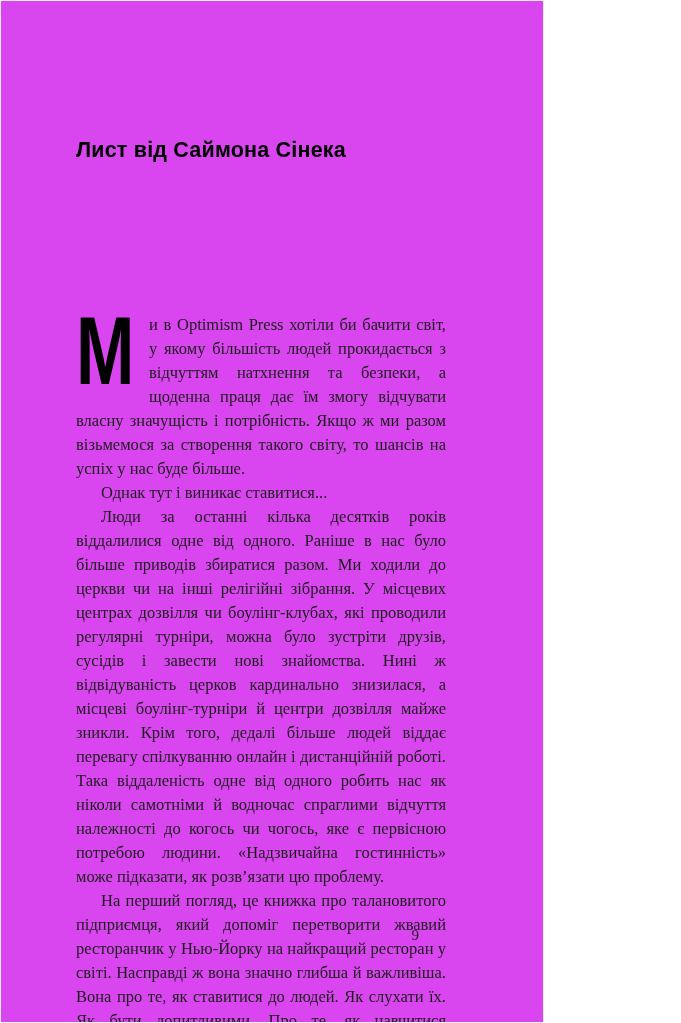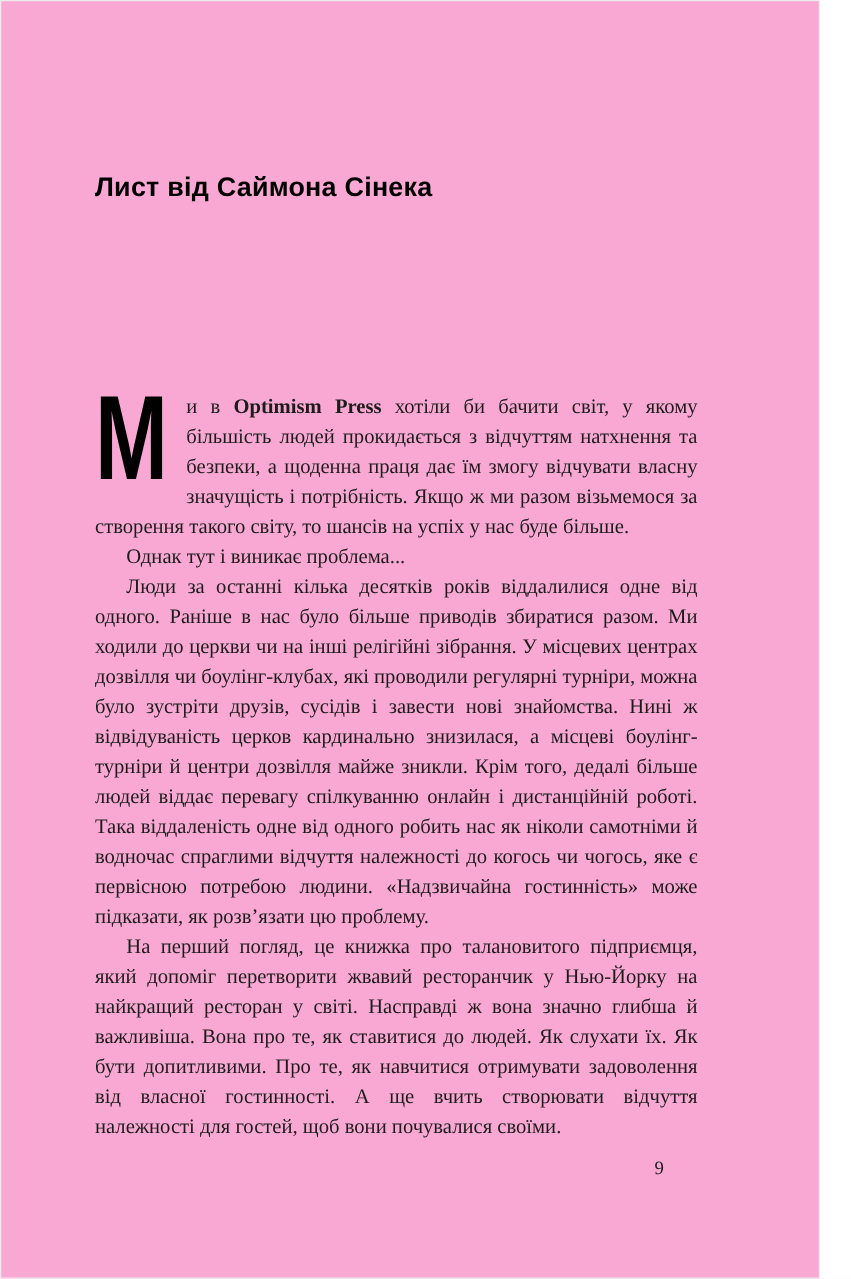--- a/index.html
+++ b/index.html
@@ -4,23 +4,23 @@
 <style>
   * { margin: 0; padding: 0; box-sizing: border-box; }
   html, body {
     background: #ffffff;
     font-family: "Liberation Serif", serif;
   }
   body { width: 681px; }
 
   .page {
     position: relative;
-    width: 656px;
+    width: 544px;
     height: 1023px;
-    background: #f9a8d4;
+    background: #d946ef;
     border: 1px solid #ececec;
     padding: 0 97px 0 75px;
     color: #1c1c1c;
     overflow: hidden;
   }
 
   .chapter-title {
     padding-top: 136px;
     font-family: "Liberation Sans", sans-serif;
     font-weight: 700;
@@ -36,21 +36,21 @@
     line-height: 24px;
     text-align: justify;
     hyphens: auto;
     -webkit-hyphens: auto;
   }
 
   .para { margin: 0; }
   .para.indent { text-indent: 25px; }
 
   .run { }
-  .run.bold { font-weight: 700; }
+  .run.bold { font-weight: 400; }
   .run.italic { }
 
   .dropcap {
     float: left;
     width: 60px;
     height: 72px;
     margin: 2px 13px 0 0;
     overflow: visible;
   }
   .dropcap-glyph {
@@ -79,21 +79,21 @@
 <main class="page">
 
   <h1 class="chapter-title">Лист від Саймона Сінека</h1>
 
   <section class="body-text">
 
     <p class="para"><span class="dropcap">
           <span class="dropcap-glyph">М</span>
         </span><span class="run">и в </span><span class="run bold">Optimism Press</span><span class="run"> хотіли би бачити світ, у якому більшість людей прокидається з відчуттям натхнення та безпеки, а щоденна праця дає їм змогу відчувати власну значущість і потрібність. Якщо ж ми </span><span class="run italic">разом</span><span class="run"> візьмемося за створення такого світу, то шансів на успіх у нас буде більше.</span></p>
 
-    <p class="para indent"><span class="run">Однак тут і виникає проблема...</span></p>
+    <p class="para indent"><span class="run">Однак тут і виникає ставитися...</span></p>
 
     <p class="para indent"><span class="run">Люди за останні кілька десятків років віддалилися одне від одного. Раніше в нас було більше приводів збиратися разом. Ми ходили до церкви чи на інші релігійні зібрання. У місцевих центрах дозвілля чи боулінг-клубах, які проводили регулярні турніри, можна було зустріти друзів, сусідів і завести нові знайомства. Нині ж відвідуваність церков кардинально знизилася, а місцеві боулінг-турніри й центри дозвілля майже зникли. Крім того, дедалі більше людей віддає перевагу спілкуванню онлайн і дистанційній роботі. Така віддаленість одне від одного робить нас як ніколи самотніми й водночас спраглими відчуття належності до когось чи чогось, яке є первісною потребою людини. </span><span class="run italic">«Надзвичайна гостинність»</span><span class="run"> може підказати, як розв’язати цю проблему.</span></p>
 
     <p class="para indent"><span class="run">На перший погляд, це книжка про талановитого підприємця, який допоміг перетворити жвавий ресторанчик у Нью-Йорку на найкращий ресторан у світі. Насправді ж вона значно глибша й важливіша. Вона про те, як ставитися до людей. Як слухати їх. Як бути допитливими. Про те, як навчитися отримувати задоволення від власної гостинності. А ще вчить створювати відчуття належності для гостей, щоб вони почувалися своїми.</span></p>
 
   </section>
 
   <div class="page-number">9</div>
 
 </main>

